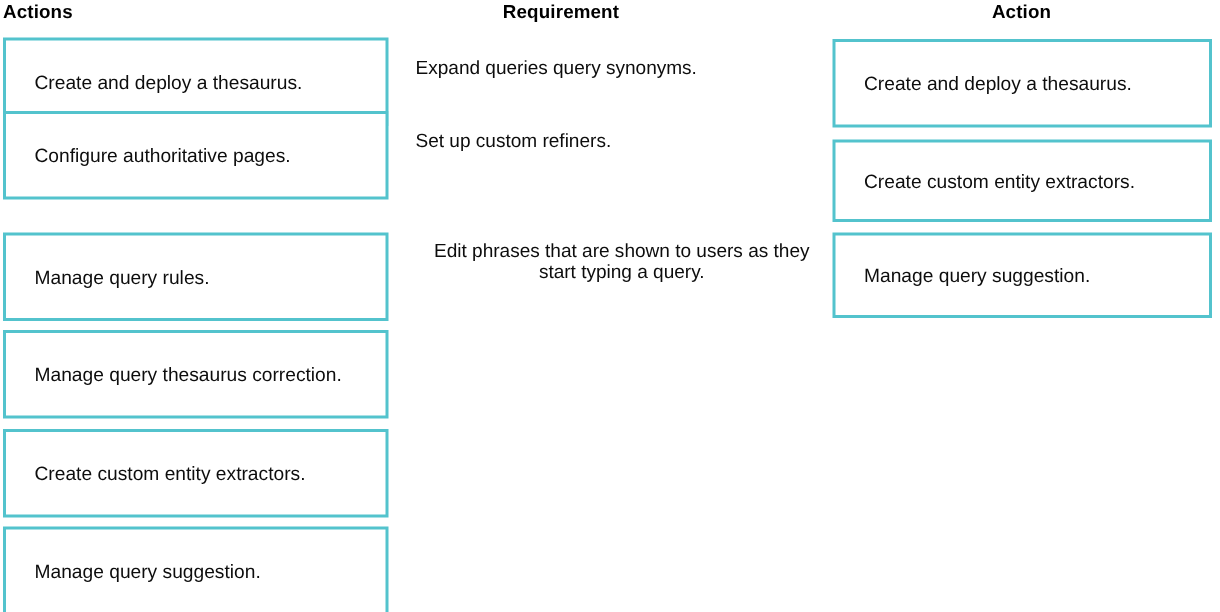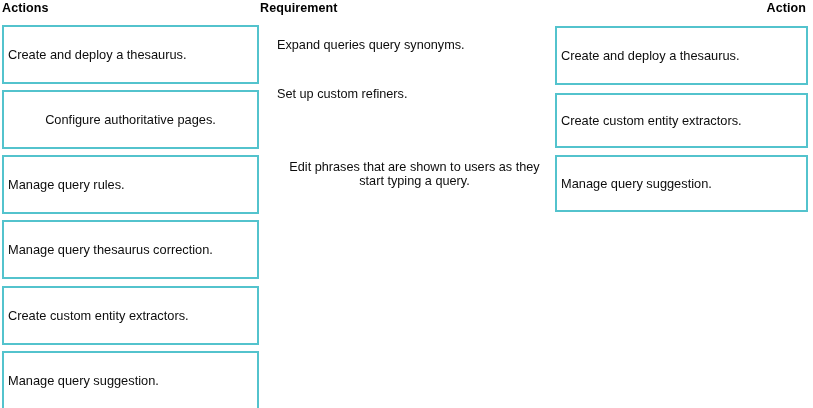--- a/index.html
+++ b/index.html
@@ -21,50 +21,50 @@
   .col-header {
     position: absolute;
     top: 1px;
     font-size: 12.5px;
     font-weight: bold;
     color: #000000;
     letter-spacing: 0.1px;
     white-space: nowrap;
   }
   #hdr-actions      { left: 2px;  text-align: center; }
-  #hdr-requirement  { left: 260px; width: 228px; }
-  #hdr-action       { left: 556px; width: 250px; text-align: right; }
+  #hdr-requirement  { left: 260px; width: 228px; text-align: center; }
+  #hdr-action       { left: 556px; width: 250px; text-align: center; }
 
   
   .box {
     position: absolute;
     box-sizing: border-box;
     background: #ffffff;
     border: 2px solid #53c3cd;
     display: flex;
     align-items: center;
   }
   .box .box-label {
     display: block;
     width: 100%;
-    padding: 0 4px;
+    padding: 0 19px;
     font-size: 12.8px;
     line-height: 1.25;
     color: #0d0d0d;
     white-space: nowrap;
   }
 
   
   .src-col .box {
     left: 2px;
     width: 257px;
     height: 59px;
   }
   #src-0 { top: 25px;  }
-  #src-1 { top: 90px; text-align: center;  }
+  #src-1 { top: 74px;  }
   #src-2 { top: 155px; }
   #src-3 { top: 220px; }
   #src-4 { top: 286px; }
   #src-5 { top: 351px; }
 
   
   .req {
     position: absolute;
     left: 277px;
     width: 275px;

